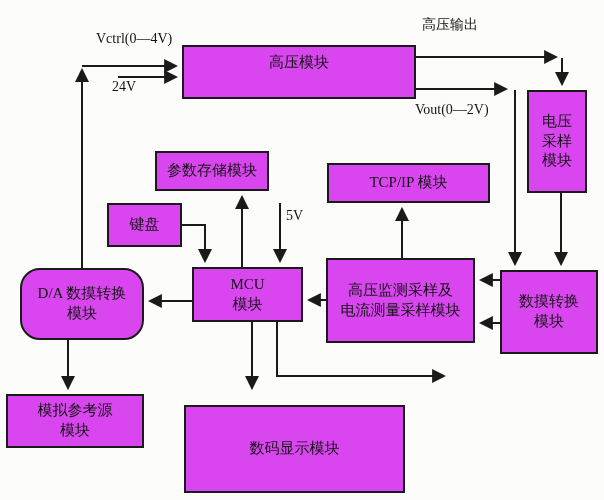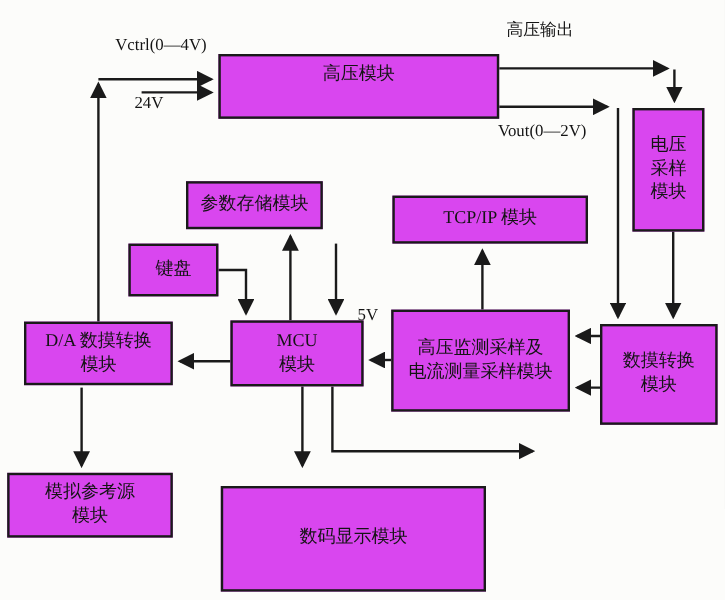--- a/index.html
+++ b/index.html
@@ -34,32 +34,32 @@
     color:#141414;
     font-size:14px;
     white-space:nowrap;
   }
   
   .b-hv              {left:182px;top:45px; width:234px;height:54px;justify-content:flex-start;padding-top:6px;}
   .b-voltage-sampling{left:527px;top:90px; width:60px; height:103px;}
   .b-param-storage   {left:155px;top:151px;width:114px;height:40px;}
   .b-tcpip           {left:327px;top:163px;width:163px;height:40px;}
   .b-keyboard        {left:107px;top:203px;width:75px; height:44px;}
-  .b-da              {left:20px; top:268px;width:124px;height:53px;}
+  .b-da              {left:20px; top:268px;width:124px;height:72px;border-radius:20px;}
   .b-mcu             {left:192px;top:267px;width:111px;height:55px;}
   .b-hv-monitor      {left:326px;top:258px;width:149px;height:85px;}
   .b-dual-follower   {left:500px;top:270px;width:98px; height:84px;}
   .b-icd2            {left:450px;top:365px;width:140px;height:31px;}
   .b-analog-ref      {left:6px;  top:394px;width:138px;height:54px;}
   .b-digital-display {left:166px;top:405px;width:221px;height:88px;margin-left:18px;}
   .l-vctrl {left:96px; top:31px;}
   .l-v24   {left:112px;top:79px;}
   .l-hvout {left:422px;top:16px;}
   .l-vout  {left:415px;top:102px;}
-  .l-v5    {left:298px;top:208px;margin-top:48px;}
+  .l-v5    {left:286px;top:208px;}
 </style>
 </head>
 <body>
 
 <div class="canvas">
 
   <svg class="wires" viewBox="0 0 604 500" xmlns="http://www.w3.org/2000/svg">
     <defs>
       <marker id="ah" viewBox="0 0 10 10" refX="8.5" refY="5" markerWidth="7" markerHeight="7" orient="auto">
         <path d="M0,0 L10,5 L0,10 z" fill="#1a1a1a"></path>

